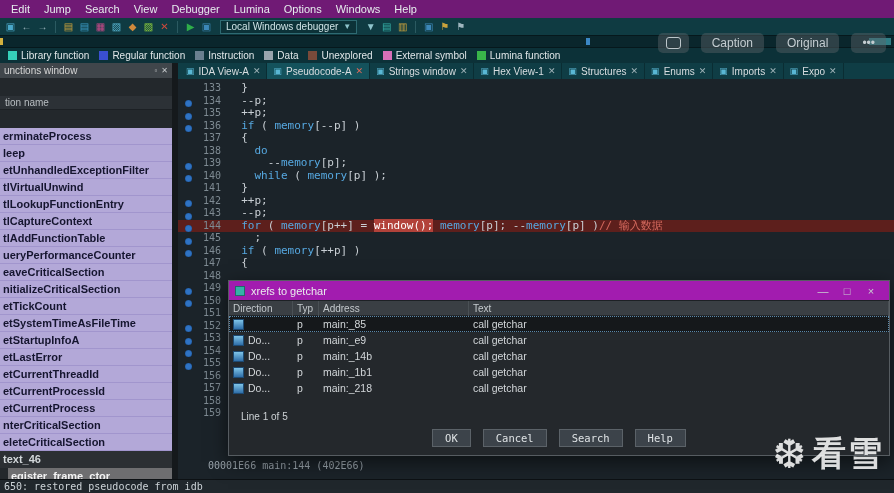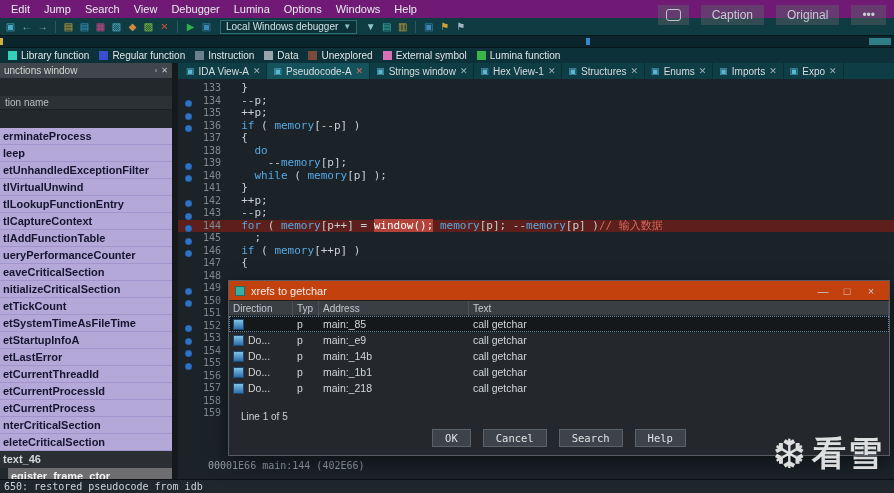--- a/index.html
+++ b/index.html
@@ -55,37 +55,37 @@
   .lno { color:#7e8a92; font-size:10px; width:24px; text-align:right; }
   .ct { white-space:pre; color:#c9cfd4; }
   .kw, .var { color:#56a8e0; }
   .gc { background:#b2423a; color:#ffffff; }
   .cm { color:#d4695e; }
   .pos-indicator { position:absolute; bottom:8px; left:30px; color:#9aa4ac; font-size:10px; font-family:"DejaVu Sans Mono",monospace; }
   
   .output-line { position:absolute; left:0; right:0; bottom:0; height:14px; background:#20272c; border-top:1px solid #0d1114; font-family:"DejaVu Sans Mono",monospace; font-size:10px; color:#ccd3d7; line-height:13px; padding-left:4px; }
   
   .dialog { position:absolute; left:228px; top:280px; width:662px; height:176px; background:#24282c; border:1px solid #565c61; box-shadow:0 6px 18px rgba(0,0,0,.55); display:flex; flex-direction:column; z-index:40; }
-  .dlg-title { height:20px; background:#c2410c; display:flex; align-items:center; padding:0 6px; gap:6px; border-bottom:1px solid #1d2125; flex:0 0 20px; }
+  .dlg-title { height:20px; background:#a21caf; display:flex; align-items:center; padding:0 6px; gap:6px; border-bottom:1px solid #1d2125; flex:0 0 20px; }
   .dlg-icon { width:10px; height:10px; background:#35b0a8; border:1px solid #1d6d68; }
   .dlg-title-text { font-size:11px; color:#e9eced; }
   .dlg-controls { margin-left:auto; display:flex; }
   .dlg-ctl { width:24px; text-align:center; font-size:11px; color:#c9ced2; }
   .dlg-grid-header { display:grid; grid-template-columns:64px 26px 150px 1fr; height:15px; background:#3a3f44; font-size:10px; color:#c4c9cd; border-bottom:1px solid #24282c; flex:0 0 15px; }
   .dlg-grid-header > div { padding:0 4px; border-right:1px solid #4a5055; line-height:15px; }
   .xref-row { display:grid; grid-template-columns:64px 26px 150px 1fr; height:16px; align-items:center; font-size:10.5px; color:#d2d6d9; }
   .xref-row.selected { background:#15181b; outline:1px dotted #5a87a8; outline-offset:-1px; }
   .xref-row > div { padding:0 4px; overflow:hidden; white-space:nowrap; }
   .xref-icon { width:11px; height:11px; background:linear-gradient(#7fc4e8,#2f6ea8); display:inline-block; vertical-align:-2px; margin-right:4px; border:1px solid #1d4a73; }
   .dlg-status { font-size:10px; color:#cdd2d5; padding:3px 12px; margin-top:auto; }
   .dlg-buttons { display:flex; justify-content:center; gap:12px; padding:4px 0 8px; }
   .dlg-btn { font-size:10.5px; color:#dfe3e5; background:#3c434a; border:1px solid #5b6268; padding:2px 12px; font-family:"DejaVu Sans Mono",monospace; cursor:default; }
   
   .overlay-chips { position:absolute; top:5px; right:8px; display:flex; align-items:center; gap:12px; z-index:50; }
-  .chip { background:rgba(90,100,104,0.45); color:#c3ccd0; font-size:12px; padding:3px 11px; border-radius:0; }
+  .chip { background:rgba(90,100,104,0.45); color:#c3ccd0; font-size:12px; padding:3px 11px; border-radius:5px;margin-top:28px; }
   .chip.icon-chip { padding:4px 8px; }
   .bubble-icon { width:15px; height:12px; border:1.5px solid #bcc6ca; border-radius:3px; display:block; }
   
   .watermark { position:absolute; right:10px; bottom:16px; display:flex; align-items:center; gap:6px; color:rgba(255,255,255,0.85); z-index:60; }
   .wm-flake { font-size:40px; line-height:1; }
   .wm-text { font-size:34px; font-weight:bold; letter-spacing:2px; font-family:Liberation Mono, monospace; }
 </style>
 </head>
 <body>
 

